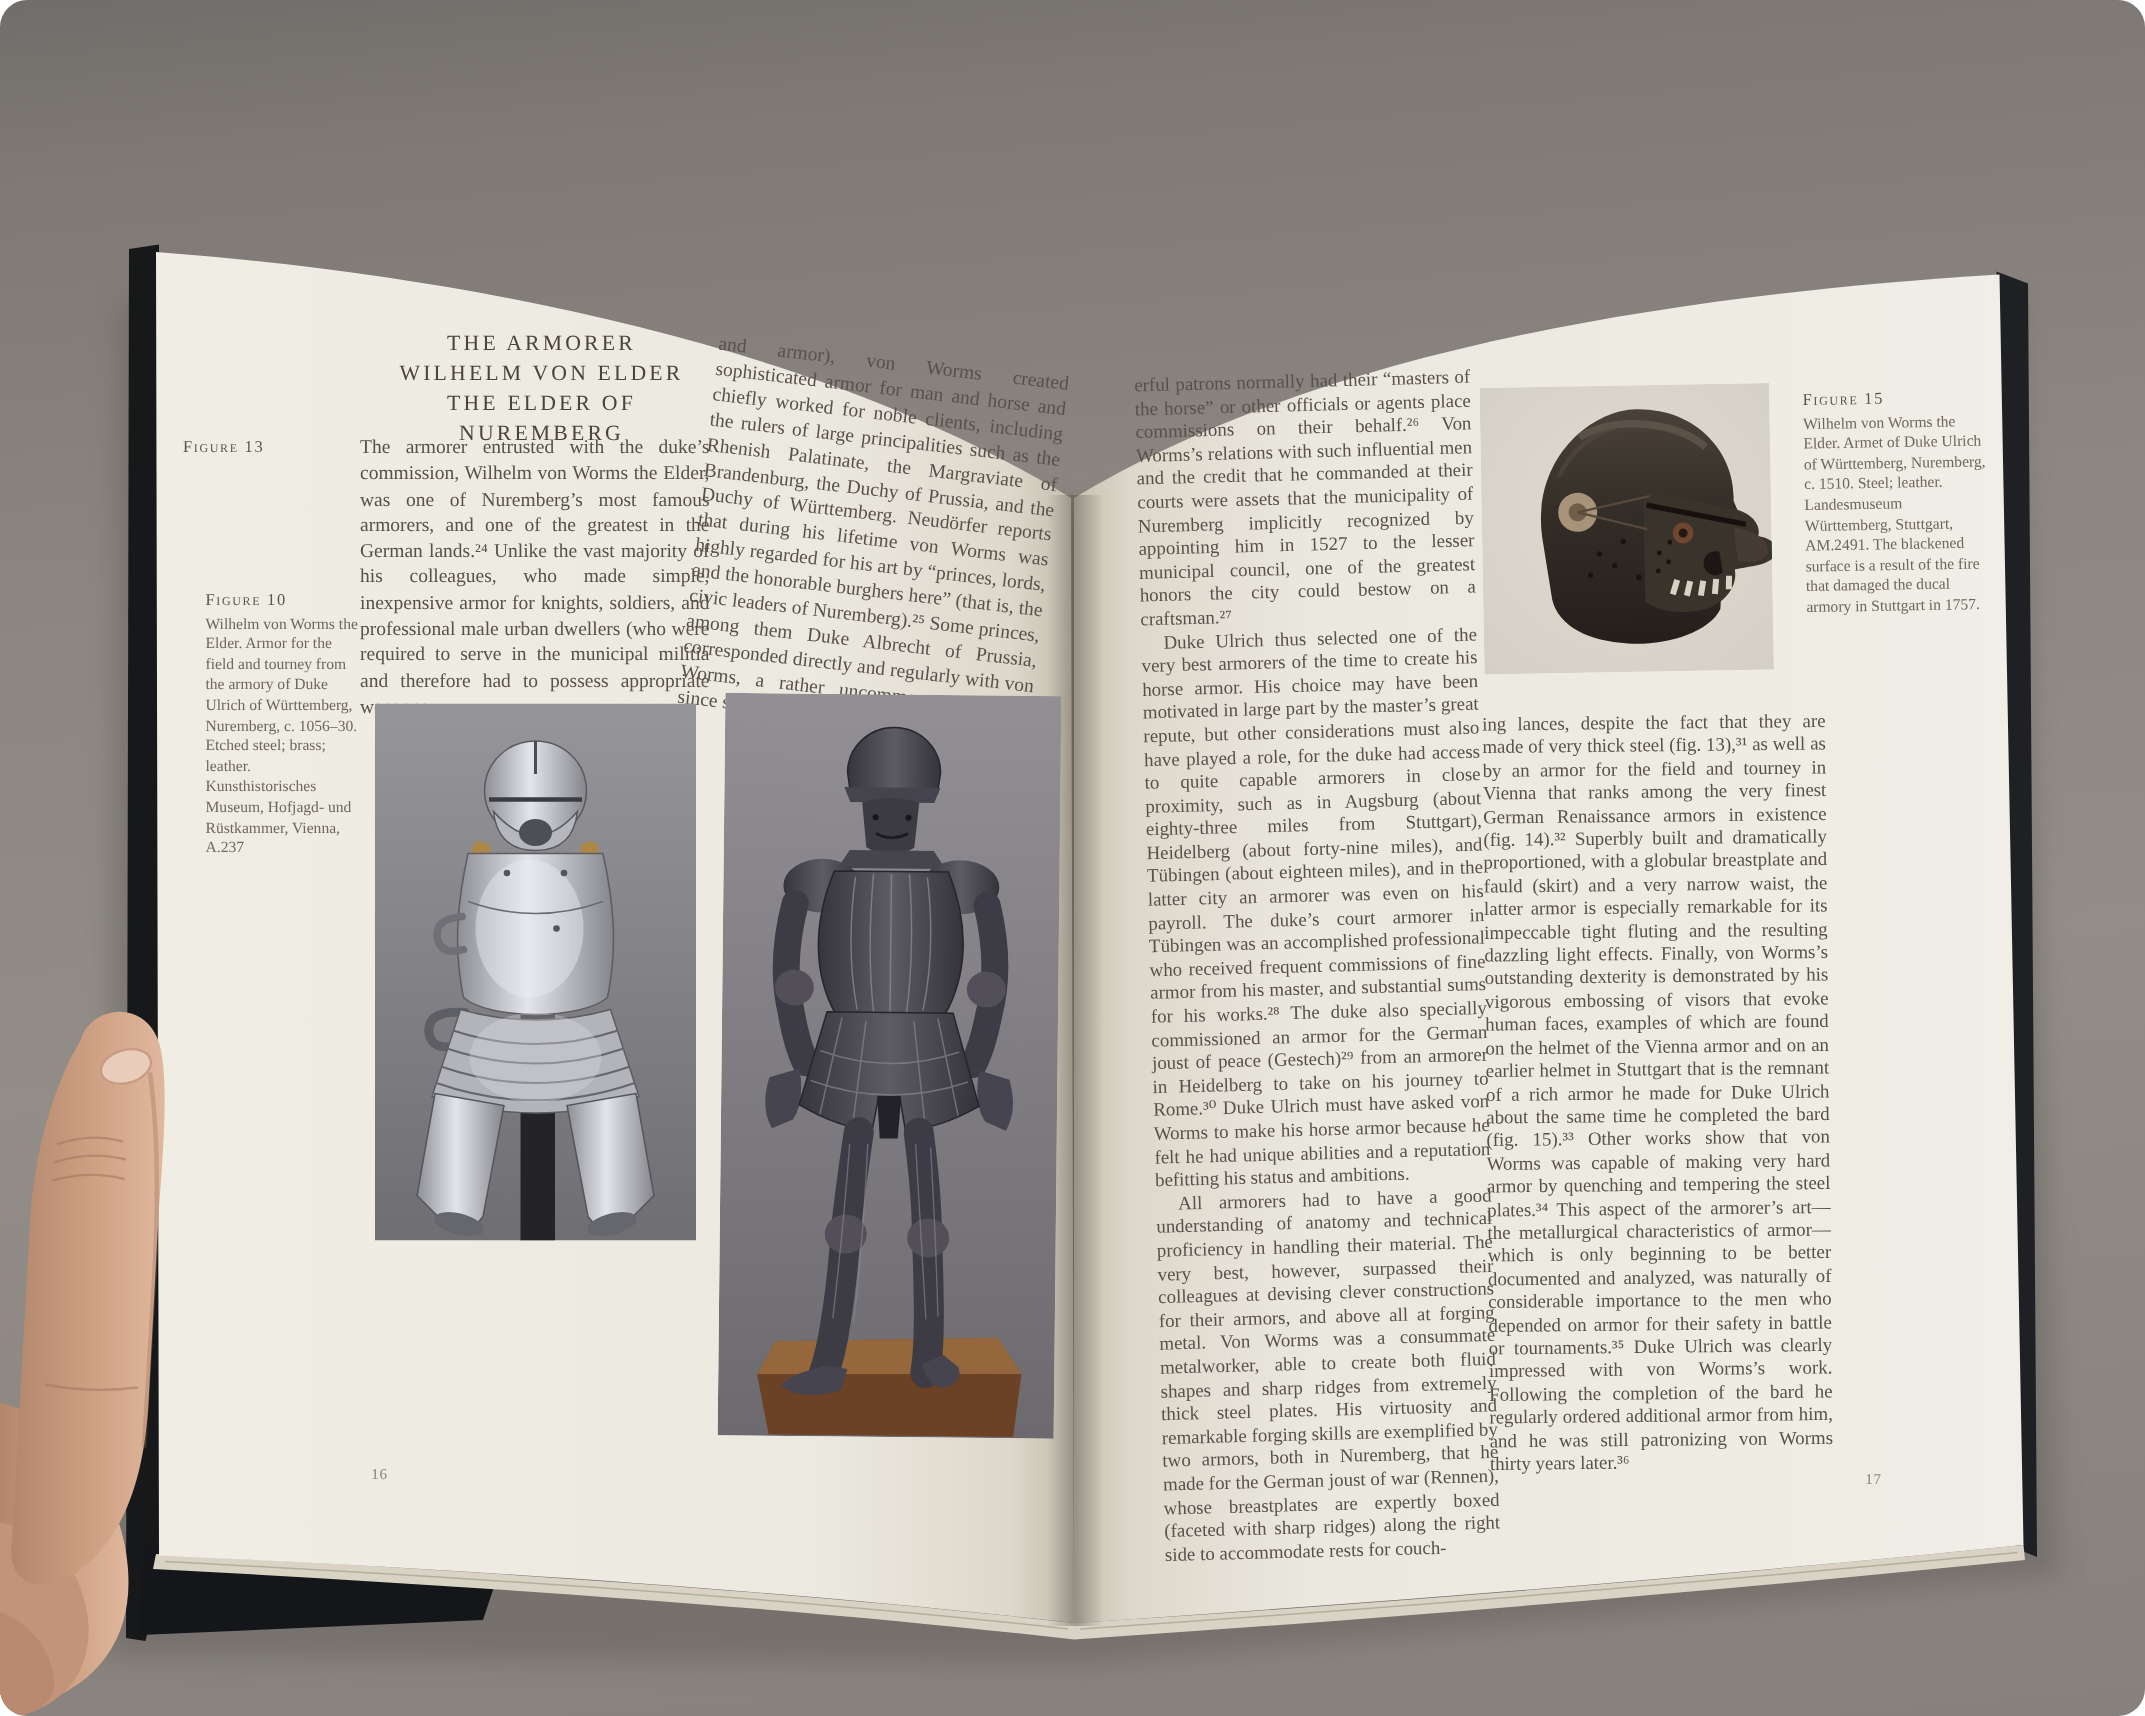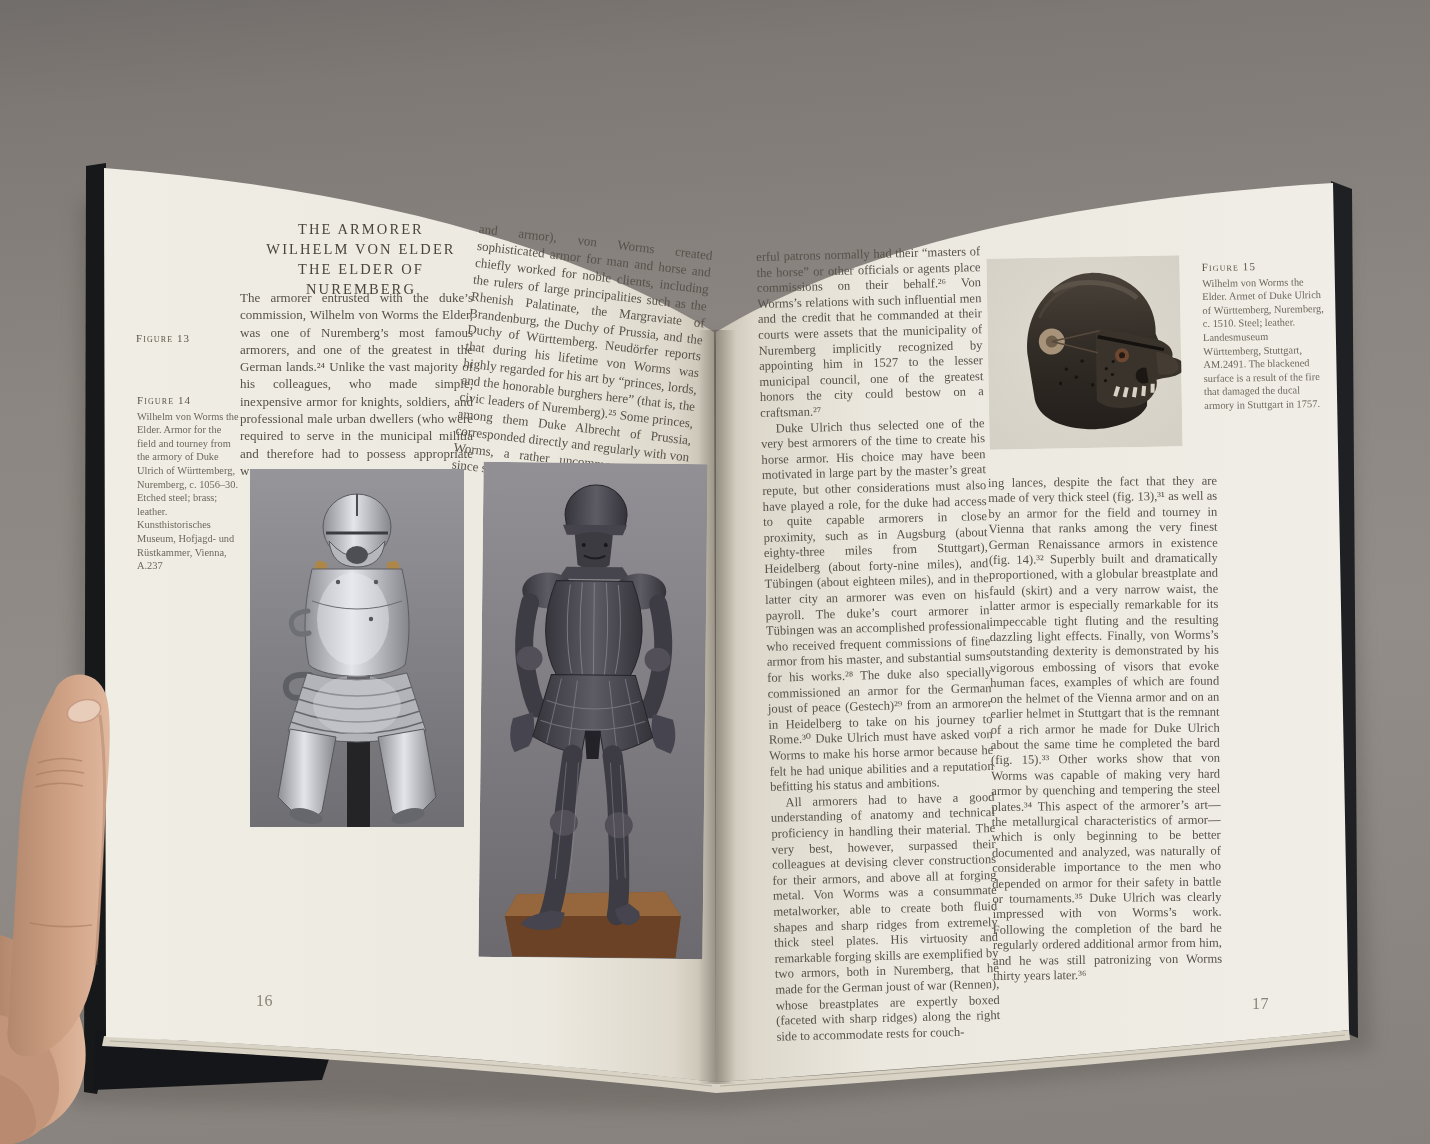--- a/index.html
+++ b/index.html
@@ -2,20 +2,21 @@
 <html><head>
 <meta charset="utf-8">
 <style>
   html,body{margin:0;padding:0;}
   .scene{
     position:relative;width:1430px;height:1144px;overflow:hidden;
     background:linear-gradient(175deg,#716d6a 0%,#7e7974 9%,#8b8681 32%,#939p8e 55%,#8f8a85 60%,#878playground 0);
     background:linear-gradient(175deg,#716d6a 0%,#7e7974 9%,#8b8681 32%,#928d88 58%,#868artifact 0);
     background:linear-gradient(175deg,#716d6a 0%,#7e7974 9%,#8b8681 32%,#928d88 58%,#86817c 100%);
     font-family:"Liberation Serif","DejaVu Serif",serif;
+    border-radius:18px;
   }
   .abs{position:absolute;}
   svg.layer{position:absolute;left:0;top:0;}
   
   .heading{
     left:243px;top:219px;width:236px;text-align:center;
     font-size:14.5px;line-height:20px;letter-spacing:2.1px;color:#4b443b;font-weight:400;
   }
   .bodycol{
     text-align:justify;color:#57514a;
@@ -24,24 +25,24 @@
   .col-l2{left:480px;top:221px;width:235px;font-size:13px;line-height:16.9px;
           transform:rotate(6.6deg);transform-origin:0 0;}
   .col-r1{left:756px;top:250px;width:224px;font-size:12.6px;line-height:15.6px;
           transform:rotate(-1.5deg);transform-origin:0 0;}
   .col-r2{left:988px;top:476px;width:229px;font-size:12.6px;line-height:15.4px;
           transform:rotate(-0.6deg);transform-origin:0 0;}
   .bodycol p{margin:0;}
   .bodycol p.ind{text-indent:15px;}
   .caption{color:#6e675d;font-size:10.4px;line-height:13.6px;text-align:left;}
   .cap-label{font-variant:small-caps;letter-spacing:1.1px;color:#5d5549;font-size:11px;display:block;margin-bottom:2px;}
-  .cap13{left:136px;top:292px;width:104px;margin-top:40px;}
+  .cap13{left:122px;top:292px;width:104px;}
   .cap14{left:137px;top:394px;width:104px;}
   .cap15{left:1203px;top:260px;width:122px;transform:rotate(-1deg);}
-  .pagenum{font-size:16px;color:#8a8478;letter-spacing:.5px;text-align:right;width:40px;margin-top:14px;}
+  .pagenum{font-size:10px;color:#8a8478;letter-spacing:.5px;text-align:center;width:40px;}
   .pn16{left:233px;top:978px;}
   .pn17{left:1229px;top:981px;}
   .photo{position:absolute;}
 </style>
 </head>
 <body>
 
 <div class="scene">
 
   <svg class="layer" width="1430" height="1144" viewBox="0 0 1430 1144" aria-hidden="true">
@@ -88,21 +89,21 @@
   <div class="abs heading">
     <div>THE ARMORER</div>
     <div>WILHELM VON ELDER</div>
     <div>THE ELDER OF NUREMBERG</div>
   </div>
 
   <div class="abs caption cap13">
     <span class="cap-label">Figure 13</span>
   </div>
   <div class="abs caption cap14">
-    <span class="cap-label">Figure 14</span>
+    <span class="cap-label">Figure 10</span>
     <span>Wilhelm von Worms the Elder. Armor for the field and tourney from the armory of Duke Ulrich of Württemberg, Nuremberg, c. 1056–30. Etched steel; brass; leather. Kunsthistorisches Museum, Hofjagd- und Rüstkammer, Vienna, A.237</span>
   </div>
 
   <div class="abs bodycol col-l1">The armorer entrusted with the duke’s commission, Wilhelm von Worms the Elder, was one of Nuremberg’s most famous armorers, and one of the greatest in the German lands.²⁴ Unlike the vast majority of his colleagues, who made simple, inexpensive armor for knights, soldiers, and professional male urban dwellers (who were required to serve in the municipal militia and therefore had to possess appropriate weapons</div>
   <div class="abs bodycol col-l2">and armor), von Worms created sophisticated armor for man and horse and chiefly worked for noble clients, including the rulers of large principalities such as the Rhenish Palatinate, the Margraviate of Brandenburg, the Duchy of Prussia, and the Duchy of Württemberg. Neudörfer reports that during his lifetime von Worms was highly regarded for his art by “princes, lords, and the honorable burghers here” (that is, the civic leaders of Nuremberg).²⁵ Some princes, among them Duke Albrecht of Prussia, corresponded directly and regularly with von Worms, a rather uncommon occurrence, since such pow-</div>
 
   <svg class="photo" style="left:250px;top:469px;" width="214" height="358" viewBox="0 0 214 358" role="img">
     <defs>
       <linearGradient id="p1-bg" x1="0" y1="0" x2="0" y2="1">
         <stop offset="0" stop-color="#96959a"></stop>

